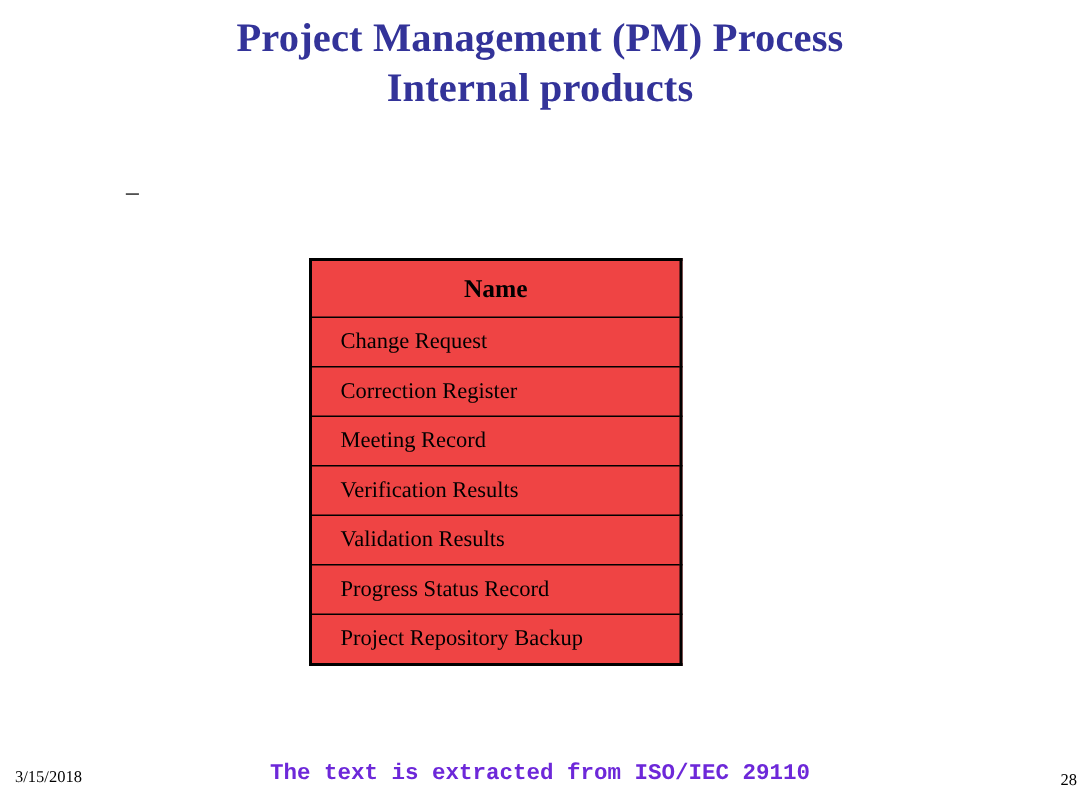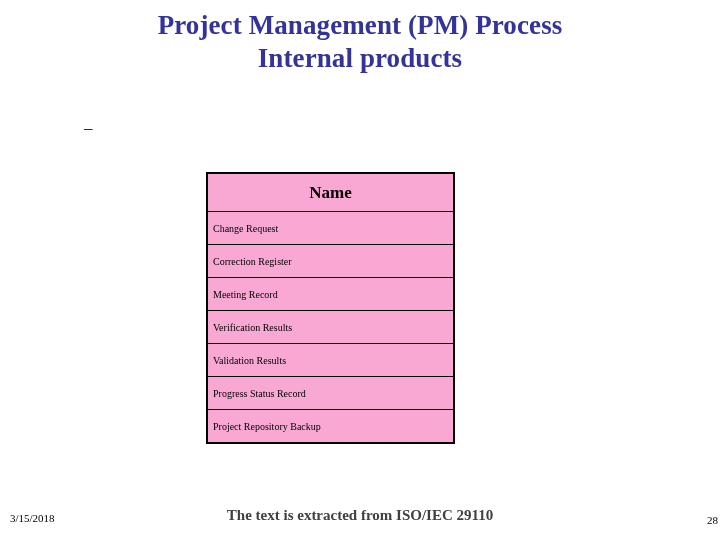--- a/index.html
+++ b/index.html
@@ -69,64 +69,64 @@
   }
 
   
   .products-table {
     position: absolute;
     left: 206px;
     top: 172px;
     width: 249px;
     border-collapse: collapse;
     border: 2px solid #000000;
-    background: #f9a8d4;
+    background: #ef4444;
   }
   .products-table th,
   .products-table td {
     border: 1px solid #000000;
     padding: 0;
     color: #000000;
     font-family: "Liberation Serif", "DejaVu Serif", serif;
   }
   .products-table th {
     height: 37px;
     text-align: center;
     vertical-align: middle;
     font-size: 17px;
     font-weight: bold;
   }
   .products-table td {
     height: 32px;
     text-align: left;
     vertical-align: middle;
-    font-size: 10px;
+    font-size: 15px;
     font-weight: normal;
-    padding-left: 5px;
+    padding-left: 19px;
   }
 
   
   .footer-date {
     position: absolute;
     left: 10px;
     top: 512px;
     font-family: "Liberation Serif", "DejaVu Serif", serif;
     font-size: 11px;
     color: #000000;
   }
   .footer-note {
     position: absolute;
     left: 0;
     top: 507px;
     width: 720px;
     text-align: center;
-    font-family: Liberation Serif, serif;
+    font-family: Liberation Mono, monospace;
     font-size: 15px;
     font-weight: bold;
-    color: #404040;
+    color: #6d28d9;
   }
   .footer-pageno {
     position: absolute;
     right: 2px;
     top: 514px;
     font-family: "Liberation Serif", "DejaVu Serif", serif;
     font-size: 11px;
     color: #000000;
   }
 </style>

